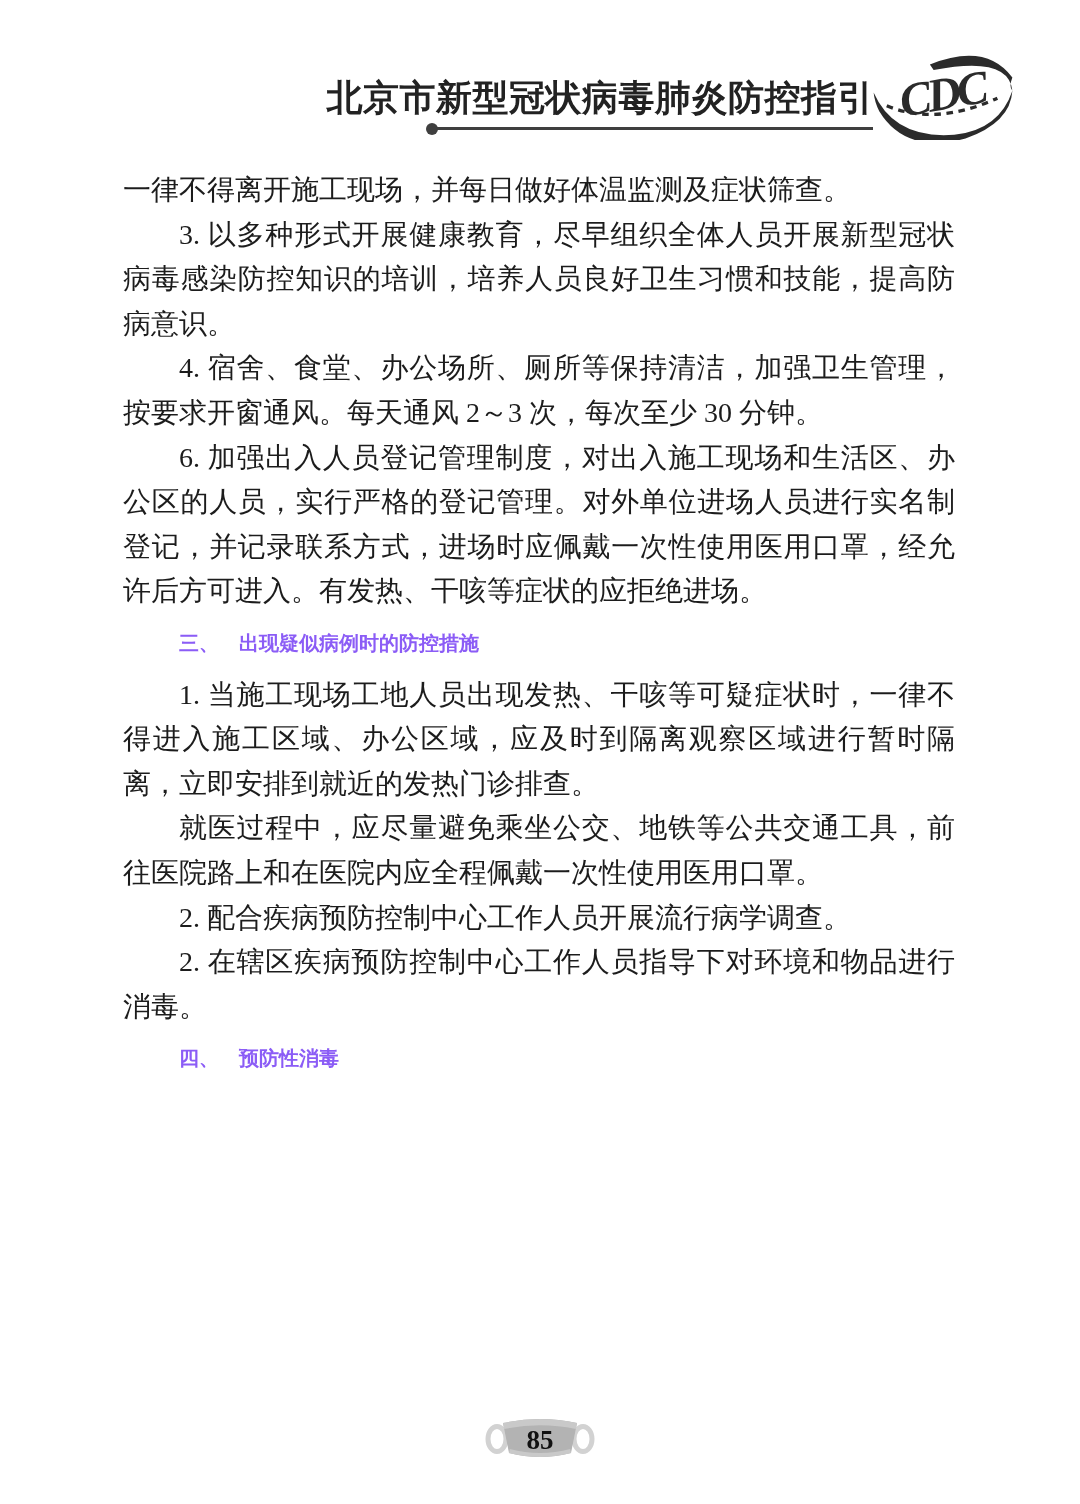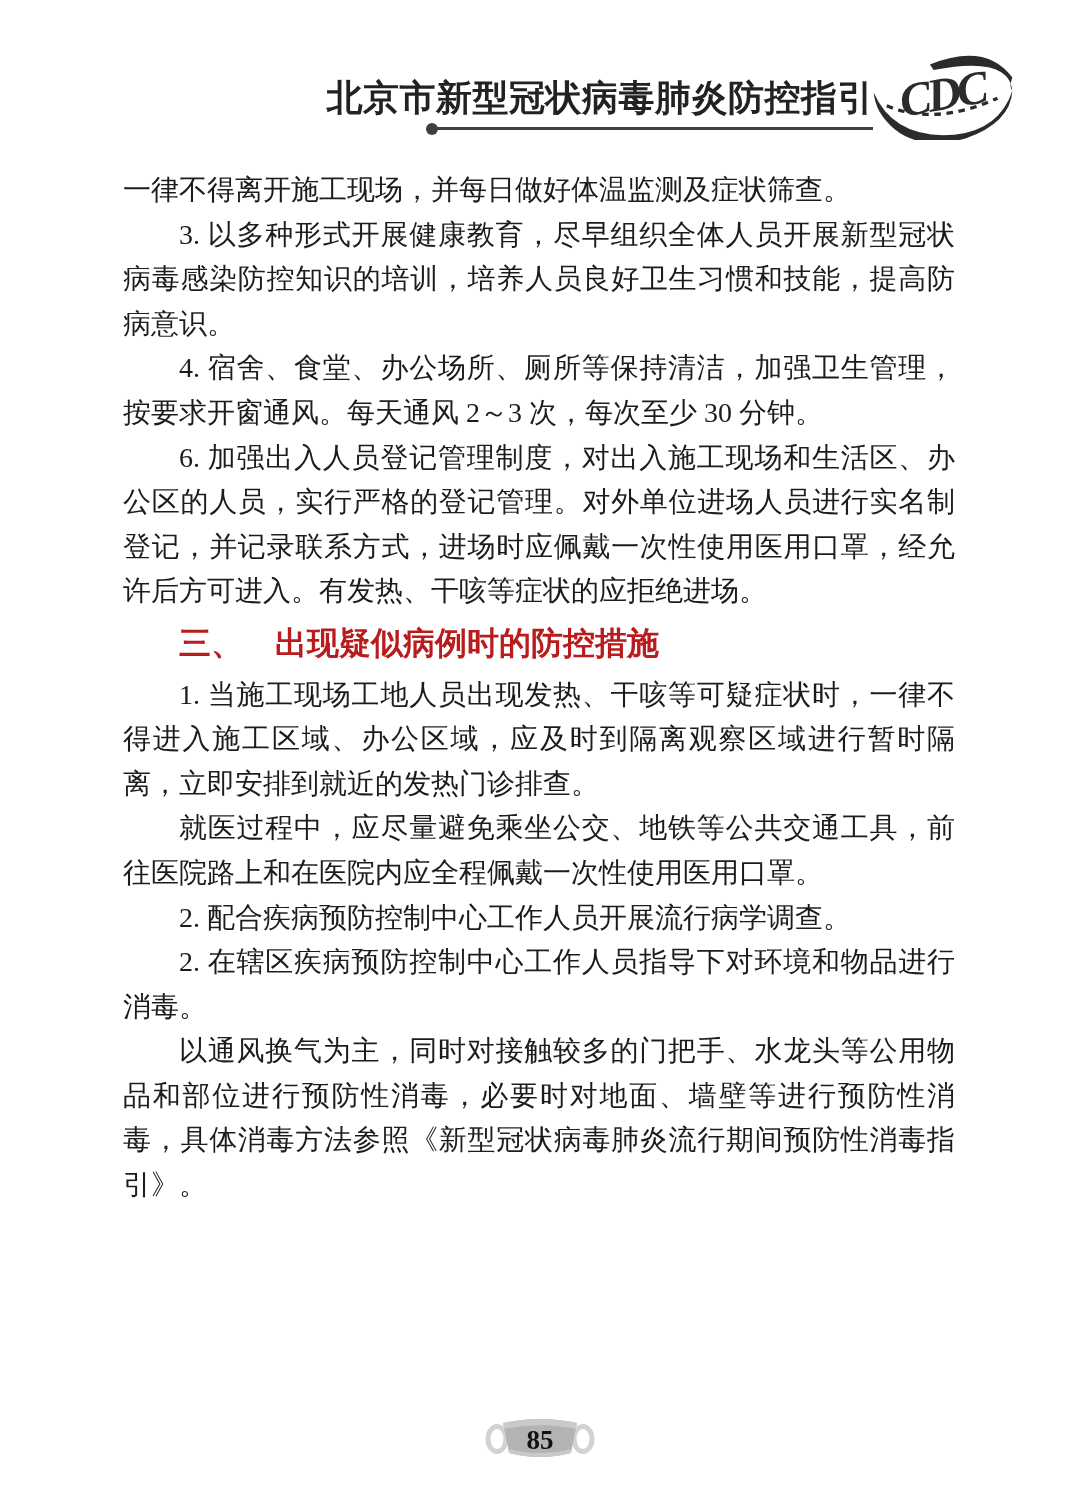--- a/index.html
+++ b/index.html
@@ -62,23 +62,23 @@
     line-height: 44.6px;
     text-align: justify;
     color: #1c1c1c;
     margin-top: 28px;
   }
   .content p.body { text-indent: 2em; }
   .content p.noindent { text-indent: 0; }
   .content h2.section {
     font-family: "Liberation Sans", "DejaVu Sans", sans-serif;
     font-weight: bold;
-    font-size: 32px;
+    font-size: 20px;
     line-height: 44.6px;
-    color: #b91c1c;
+    color: #8b5cf6;
     text-indent: 56px;
     text-align: left;
     margin: 7px 0;
   }
 
   
   .mask-badge {
     position: absolute;
     left: 50%;
     top: 1412px;
@@ -116,21 +116,21 @@
   <main class="content">
     <p class="body noindent">一律不得离开施工现场，并每日做好体温监测及症状筛查。</p>
     <p class="body">3. 以多种形式开展健康教育，尽早组织全体人员开展新型冠状病毒感染防控知识的培训，培养人员良好卫生习惯和技能，提高防病意识。</p>
     <p class="body">4. 宿舍、食堂、办公场所、厕所等保持清洁，加强卫生管理，按要求开窗通风。每天通风 2～3 次，每次至少 30 分钟。</p>
     <p class="body">6. 加强出入人员登记管理制度，对出入施工现场和生活区、办公区的人员，实行严格的登记管理。对外单位进场人员进行实名制登记，并记录联系方式，进场时应佩戴一次性使用医用口罩，经允许后方可进入。有发热、干咳等症状的应拒绝进场。</p>
     <h2 class="section">三、　出现疑似病例时的防控措施</h2>
     <p class="body">1. 当施工现场工地人员出现发热、干咳等可疑症状时，一律不得进入施工区域、办公区域，应及时到隔离观察区域进行暂时隔离，立即安排到就近的发热门诊排查。</p>
     <p class="body">就医过程中，应尽量避免乘坐公交、地铁等公共交通工具，前往医院路上和在医院内应全程佩戴一次性使用医用口罩。</p>
     <p class="body">2. 配合疾病预防控制中心工作人员开展流行病学调查。</p>
     <p class="body">2. 在辖区疾病预防控制中心工作人员指导下对环境和物品进行消毒。</p>
-    <p class="body">以通风换气为主，同时对接触较多的门把手、水龙头等公用物品和部位进行预防性消毒，必要时对地面、墙壁等进行预防性消毒，具体消毒方法参照《新型冠状病毒肺炎流行期间预防性消毒指引》。</p>
+    <h2 class="section">四、　预防性消毒</h2>
   </main>
 
   <div class="mask-badge">
     <svg viewBox="0 0 112 54" xmlns="http://www.w3.org/2000/svg" aria-hidden="true">
 
       <ellipse cx="13" cy="27" rx="9" ry="12.5" fill="none" stroke="#d2d2d2" stroke-width="5"></ellipse>
       <ellipse cx="99" cy="27" rx="9" ry="12.5" fill="none" stroke="#d2d2d2" stroke-width="5"></ellipse>
 
       <path d="M19,11 Q56,3 93,11 L87,41 Q56,49 25,41 Z" fill="#b3b3b3"></path>
 

